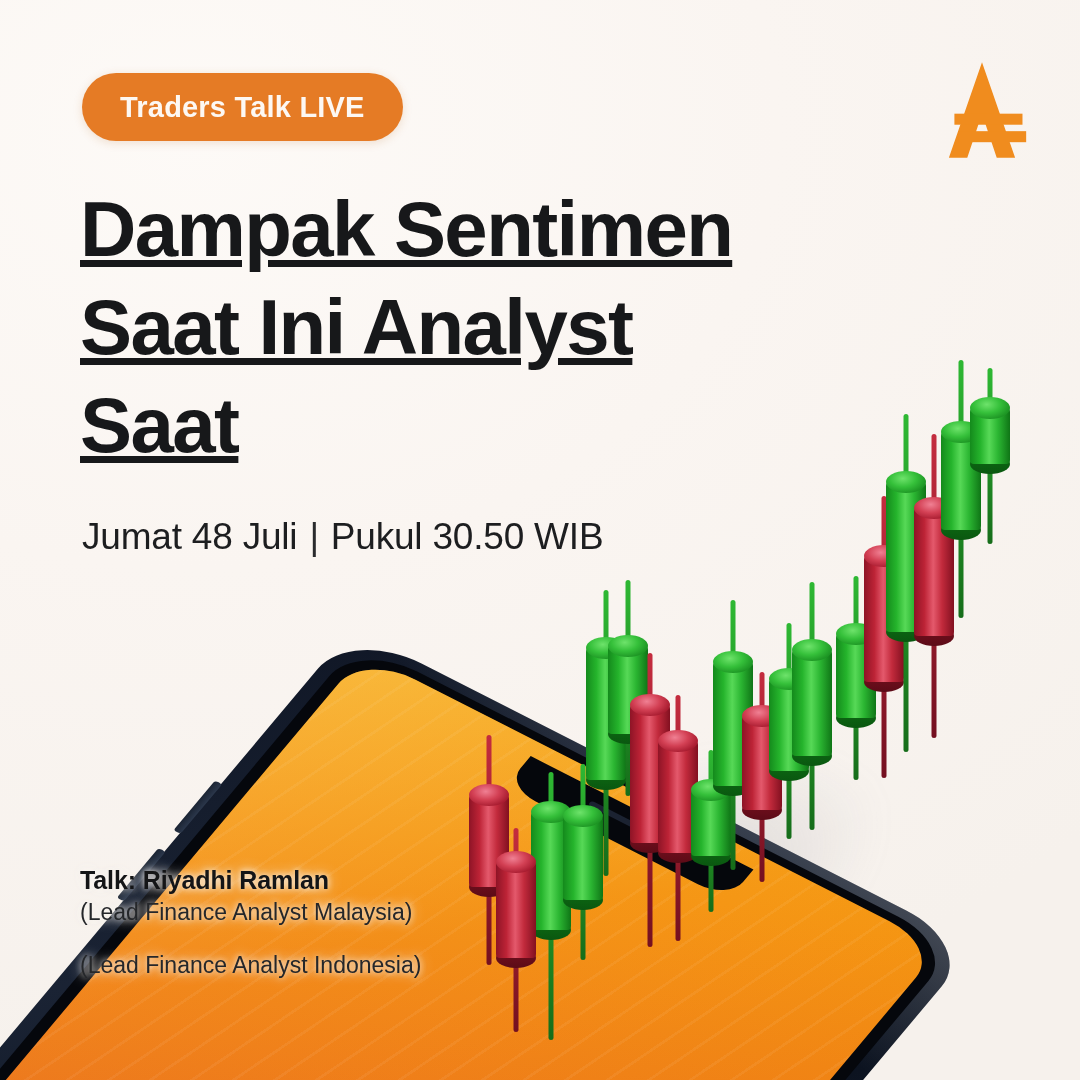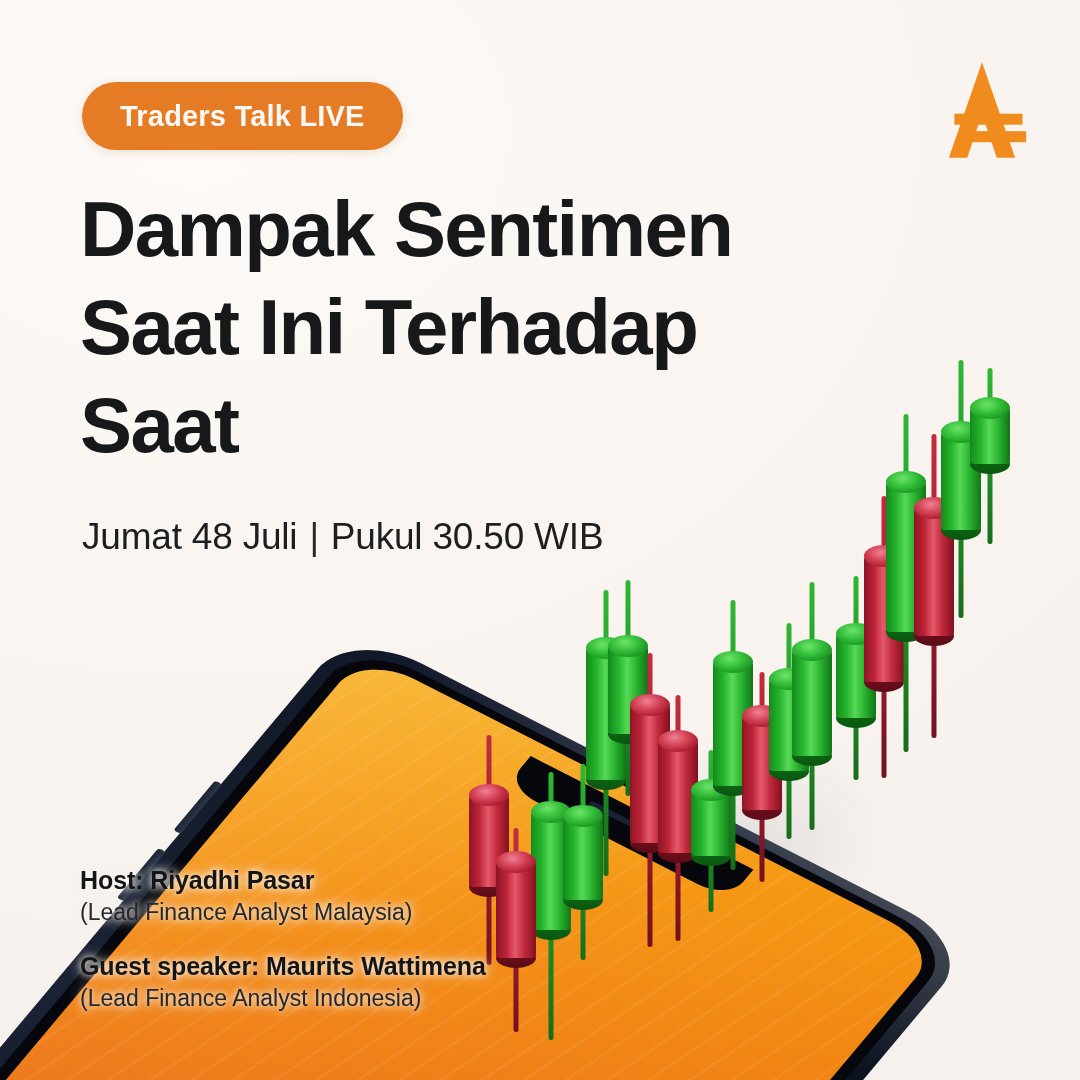--- a/index.html
+++ b/index.html
@@ -13,42 +13,42 @@
 
   
   .bg-wash{
     position:absolute;inset:0;
     background:
       radial-gradient(120% 90% at 18% 12%, #fdfaf7 0%, #faf5f1 45%, #f6f1ec 100%);
   }
 
   
   .badge{
-    position:absolute;left:82px;top:82px;
+    position:absolute;left:82px;top:73px;
     height:68px;min-width:310px;
     border-radius:40px;
     background:#e57b25;
     display:flex;align-items:center;justify-content:center;
     padding:0 38px;
     box-sizing:border-box;
     box-shadow:0 2px 10px rgba(180,100,30,.18);
   }
   .badge span{
     color:#fdf8f3;font-size:29px;font-weight:700;letter-spacing:.2px;
     white-space:nowrap;
   }
 
   
   .headline{
     position:absolute;left:80px;top:190px;width:760px;
     color:#17181a;
     font-size:78px;line-height:1.0;font-weight:700;
     letter-spacing:-1.6px;
   }
-  .headline .ln{display:block;margin-bottom:20px;}
+  .headline .ln{display:block;margin-bottom:20px;text-decoration:underline;}
 
   
   .dateline{
     position:absolute;left:82px;top:516px;
     color:#1d1e20;font-size:37px;font-weight:400;letter-spacing:-.2px;
     white-space:nowrap;
   }
   .dateline .sep{margin:0 12px;color:#2a2b2d;font-weight:300;}
 
   
@@ -315,31 +315,30 @@
   <div class="brand-logo">
     <svg viewBox="0 0 100 112" width="92" height="104" aria-hidden="true">
       <path d="M50 4 L86 108 L66 108 L50 60 L34 108 L14 108 Z" fill="#f08c1e"></path>
       <rect x="20" y="60" width="74" height="12" fill="#f08c1e"></rect>
       <rect x="24" y="79" width="74" height="12" fill="#f08c1e"></rect>
     </svg>
   </div>
 
   <div class="headline">
     <span class="ln">Dampak Sentimen</span>
-    <span class="ln">Saat Ini Terhadap</span>
+    <span class="ln">Saat Ini Analyst</span>
     <span class="ln">Saat</span>
   </div>
 
   <div class="dateline">
     <span>Jumat 48 Juli</span><span class="sep">|</span><span>Pukul 30.50 WIB</span>
   </div>
 
   <div class="credits">
     <div class="credit-block">
-      <div class="credit-name">Host: Riyadhi Pasar</div>
+      <div class="credit-name">Talk: Riyadhi Ramlan</div>
       <div class="credit-role">(Lead Finance Analyst Malaysia)</div>
     </div>
     <div class="credit-block">
-      <div class="credit-name">Guest speaker: Maurits Wattimena</div>
       <div class="credit-role">(Lead Finance Analyst Indonesia)</div>
     </div>
   </div>
 </div>
 
 </body></html>

